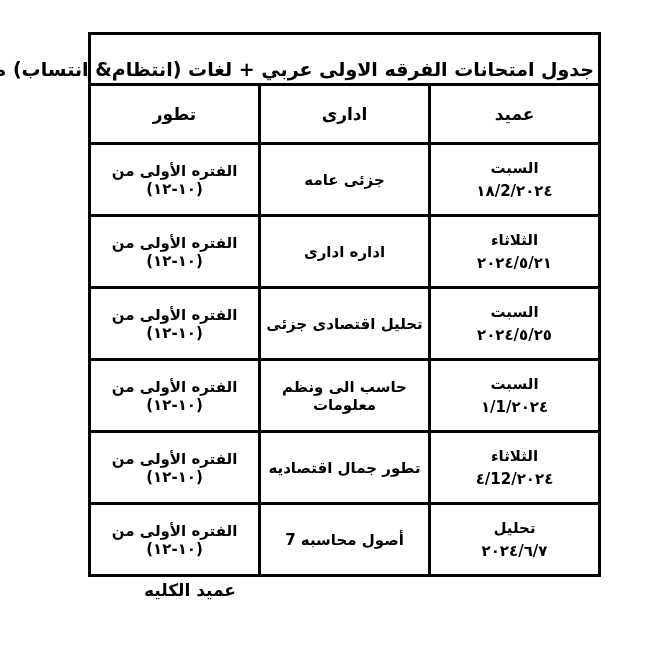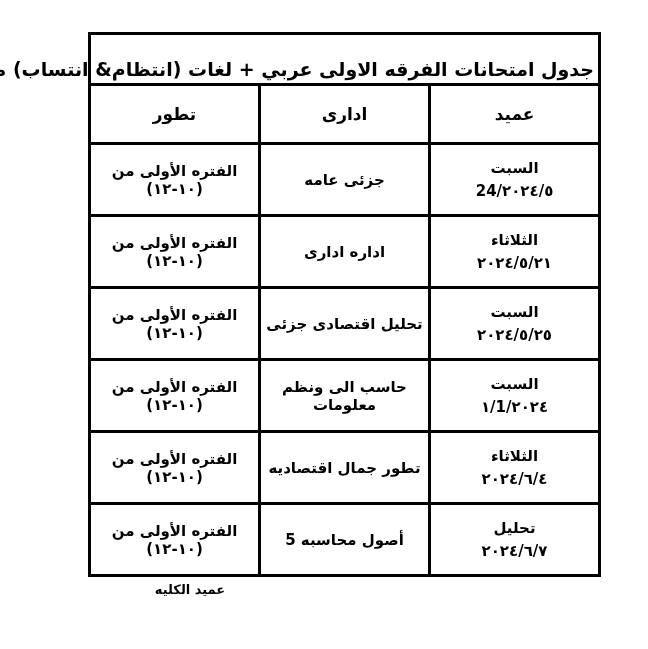--- a/index.html
+++ b/index.html
@@ -56,21 +56,21 @@
     line-height: 23px;
   }
   .signature-block {
     position: absolute;
     left: 85px;
     top: 578px;
     width: 210px;
     text-align: center;
     direction: rtl;
     font-weight: bold;
-    font-size: 13px;
+    font-size: 17px;
   }
   .signature-block .sig-line {
     line-height: 24px;
   }
 </style>
 </head>
 <body>
 
 <div class="page">
 
@@ -86,21 +86,21 @@
       </tr>
       <tr class="header-row">
         <th>عميد</th>
         <th>ادارى</th>
         <th>تطور</th>
       </tr>
 
       <tr class="data-row">
         <td class="day-cell">
           <div class="day-name">السبت</div>
-          <div class="exam-date">٢٠٢٤/٥/24</div>
+          <div class="exam-date">٢٠٢٤/2/١٨</div>
         </td>
         <td class="subject-cell">جزئى عامه</td>
         <td class="time-cell">الفتره الأولى من (١٠-١٢)</td>
       </tr>
 
       <tr class="data-row">
         <td class="day-cell">
           <div class="day-name">الثلاثاء</div>
           <div class="exam-date">٢٠٢٤/٥/٢١</div>
         </td>
@@ -122,32 +122,32 @@
           <div class="day-name">السبت</div>
           <div class="exam-date">٢٠٢٤/1/١</div>
         </td>
         <td class="subject-cell">حاسب الى ونظم معلومات</td>
         <td class="time-cell">الفتره الأولى من (١٠-١٢)</td>
       </tr>
 
       <tr class="data-row">
         <td class="day-cell">
           <div class="day-name">الثلاثاء</div>
-          <div class="exam-date">٢٠٢٤/٦/٤</div>
+          <div class="exam-date">٢٠٢٤/12/٤</div>
         </td>
         <td class="subject-cell">تطور جمال اقتصاديه</td>
         <td class="time-cell">الفتره الأولى من (١٠-١٢)</td>
       </tr>
 
       <tr class="data-row">
         <td class="day-cell">
           <div class="day-name">تحليل</div>
           <div class="exam-date">٢٠٢٤/٦/٧</div>
         </td>
-        <td class="subject-cell">أصول محاسبه 5</td>
+        <td class="subject-cell">أصول محاسبه 7</td>
         <td class="time-cell">الفتره الأولى من (١٠-١٢)</td>
       </tr>
     </tbody>
   </table>
 
   <div class="signature-block" dir="rtl">
     <div class="sig-line">عميد الكليه</div>
   </div>
 
 </div>

